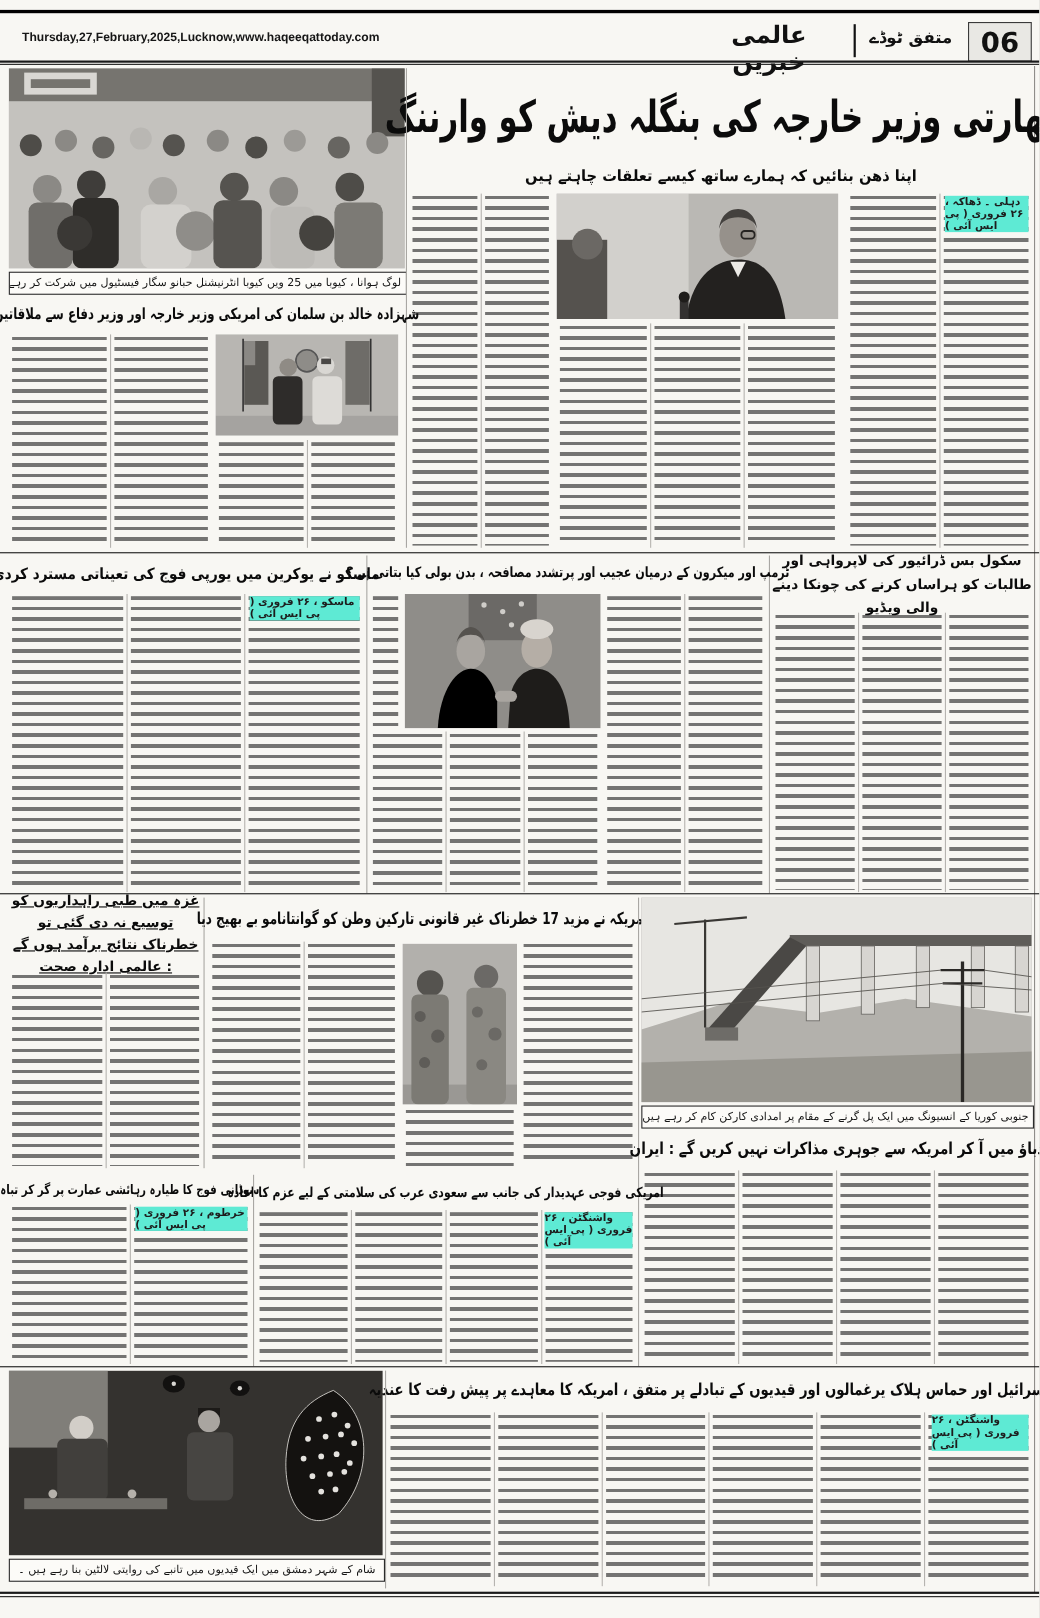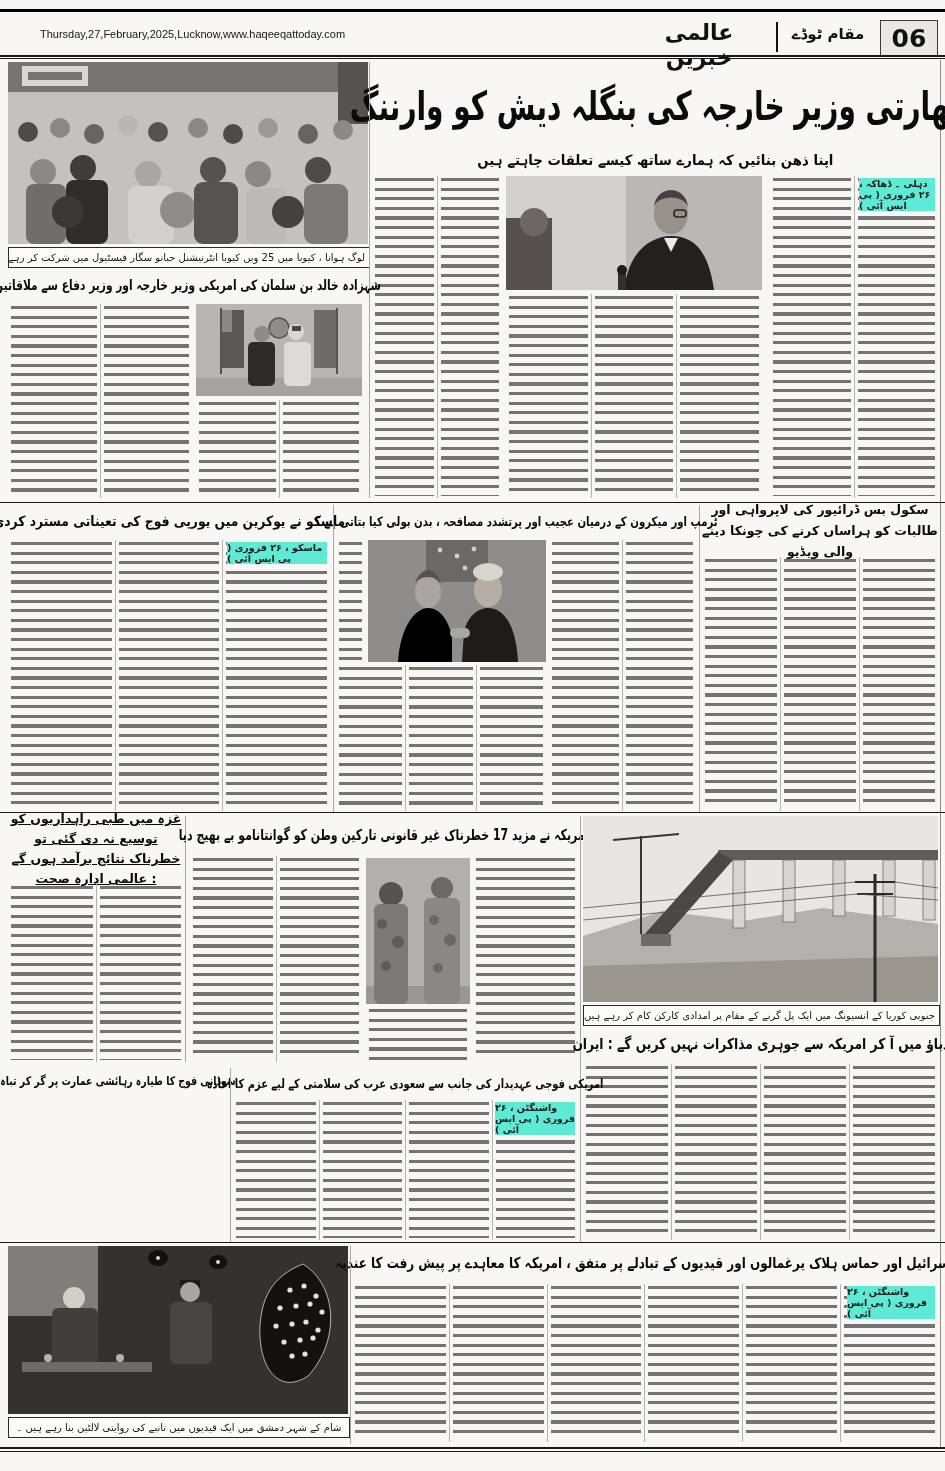--- a/index.html
+++ b/index.html
@@ -31,25 +31,25 @@
   .photo svg{display:block;width:100%;height:100%;}
   #pagenum{position:absolute;border:1.5px solid #3a3a3a;background:#e9e8e4;display:flex;
       align-items:center;justify-content:center;font-weight:700;}
 </style>
 </head>
 <body>
 
 <div id="page">
 
   <div class="hr" style="left:0;top:9px;width:945px;height:3px;background:#000;"></div>
-  <div class="abs lat" style="left:40px;top:28px;font-size:11px;font-weight:400;color:#161616;text-align:center;">Thursday,27,February,2025,Lucknow,www.haqeeqattoday.com</div>
+  <div class="abs lat" style="left:20px;top:28px;font-size:11px;font-weight:700;color:#161616;text-align:center;">Thursday,27,February,2025,Lucknow,www.haqeeqattoday.com</div>
 
   <div class="abs ur" style="left:628px;top:20px;width:142px;font-size:22px;font-weight:700;text-align:center;">عالمی خبریں</div>
   <div class="vr" style="left:776px;top:22px;height:30px;background:#111;width:2px;"></div>
-  <div class="abs ur" style="left:784px;top:25px;width:88px;font-size:15px;font-weight:700;text-align:center;">مقام ٹوڈے</div>
+  <div class="abs ur" style="left:784px;top:25px;width:88px;font-size:15px;font-weight:700;text-align:center;">متفق ٹوڈے</div>
   <div id="pagenum" style="left:880px;top:20px;width:56px;height:34px;font-size:25px;">06</div>
 
   <div class="hr" style="left:0;top:55px;width:945px;height:1.8px;"></div>
   <div class="hr" style="left:0;top:58.4px;width:945px;height:0.8px;"></div>
   <div class="vr" style="left:940px;top:60px;height:1388px;background:#8f8d89;"></div>
 
   <div class="photo" style="left:8px;top:62px;width:360px;height:182px;">
     <svg viewBox="0 0 360 182" preserveAspectRatio="none">
       <rect width="360" height="182" fill="#c4c2be"></rect>
       <rect width="360" height="30" fill="#76746f"></rect>
@@ -297,20 +297,25 @@
     <div class="col"></div>
       <div class="col"></div>
     <div class="col"></div>
       <div class="col"></div>
     <div class="dateline" style="width:80px;">واشنگٹن ، ۲۶ فروری ( پی ایس آئی )</div>
   </div>
 
   <div class="hl" style="left:8px;top:1070px;width:220px;height:22px;font-size:12px;--sx:0.78;">
       <span>سوڈانی فوج کا طیارہ رہائشی عمارت پر گر کر تباہ</span>
     </div>
+  <div class="cols" style="left:8px;top:1095px;width:220px;height:145px;">
+    <div class="col"></div>
+      <div class="col"></div>
+    <div class="dateline" style="width:102px;">خرطوم ، ۲۶ فروری ( پی ایس آئی )</div>
+  </div>
   <div class="vr" style="left:230px;top:1068px;height:174px;"></div>
 
   <div class="hr" style="left:0;top:1242px;width:945px;height:1.2px;"></div>
 
   <div class="photo" style="left:8px;top:1246px;width:340px;height:168px;">
     <svg viewBox="0 0 340 168" preserveAspectRatio="none">
       <rect width="340" height="168" fill="#34322f"></rect>
       <rect width="90" height="70" fill="#807e79"></rect>
       <ellipse cx="150" cy="12" rx="10" ry="8" fill="#121110"></ellipse>
         <circle cx="150" cy="12" r="2" fill="#d8d6d2"></circle>

